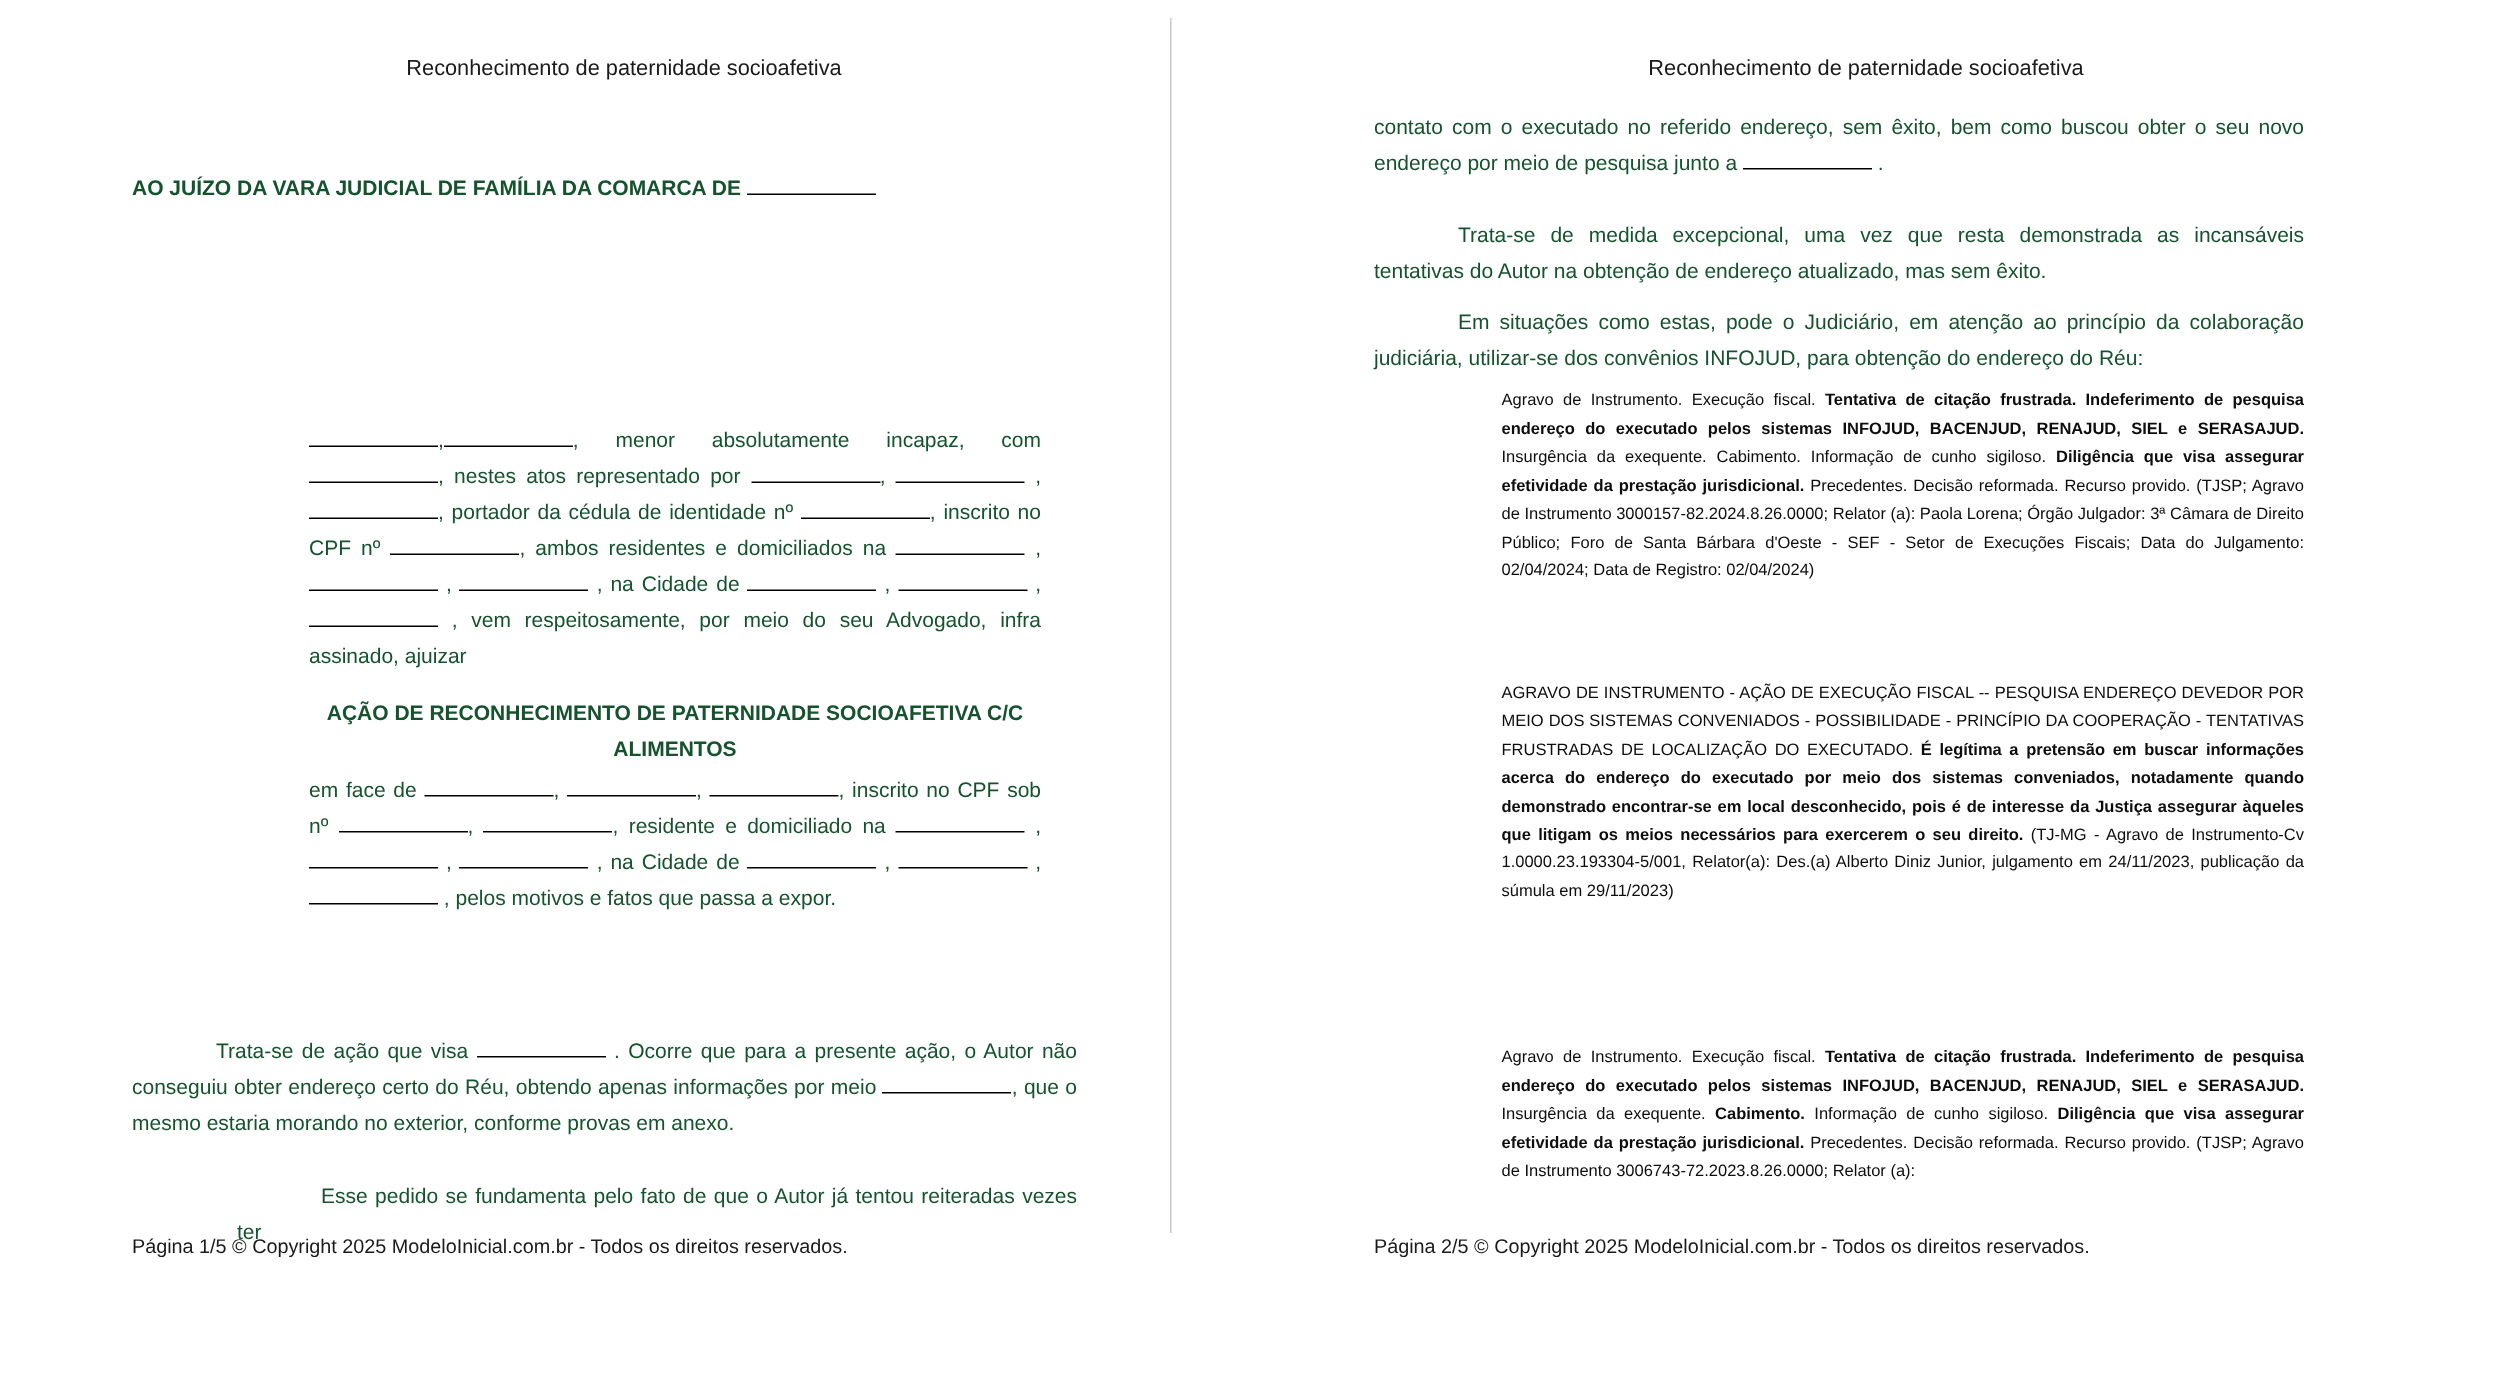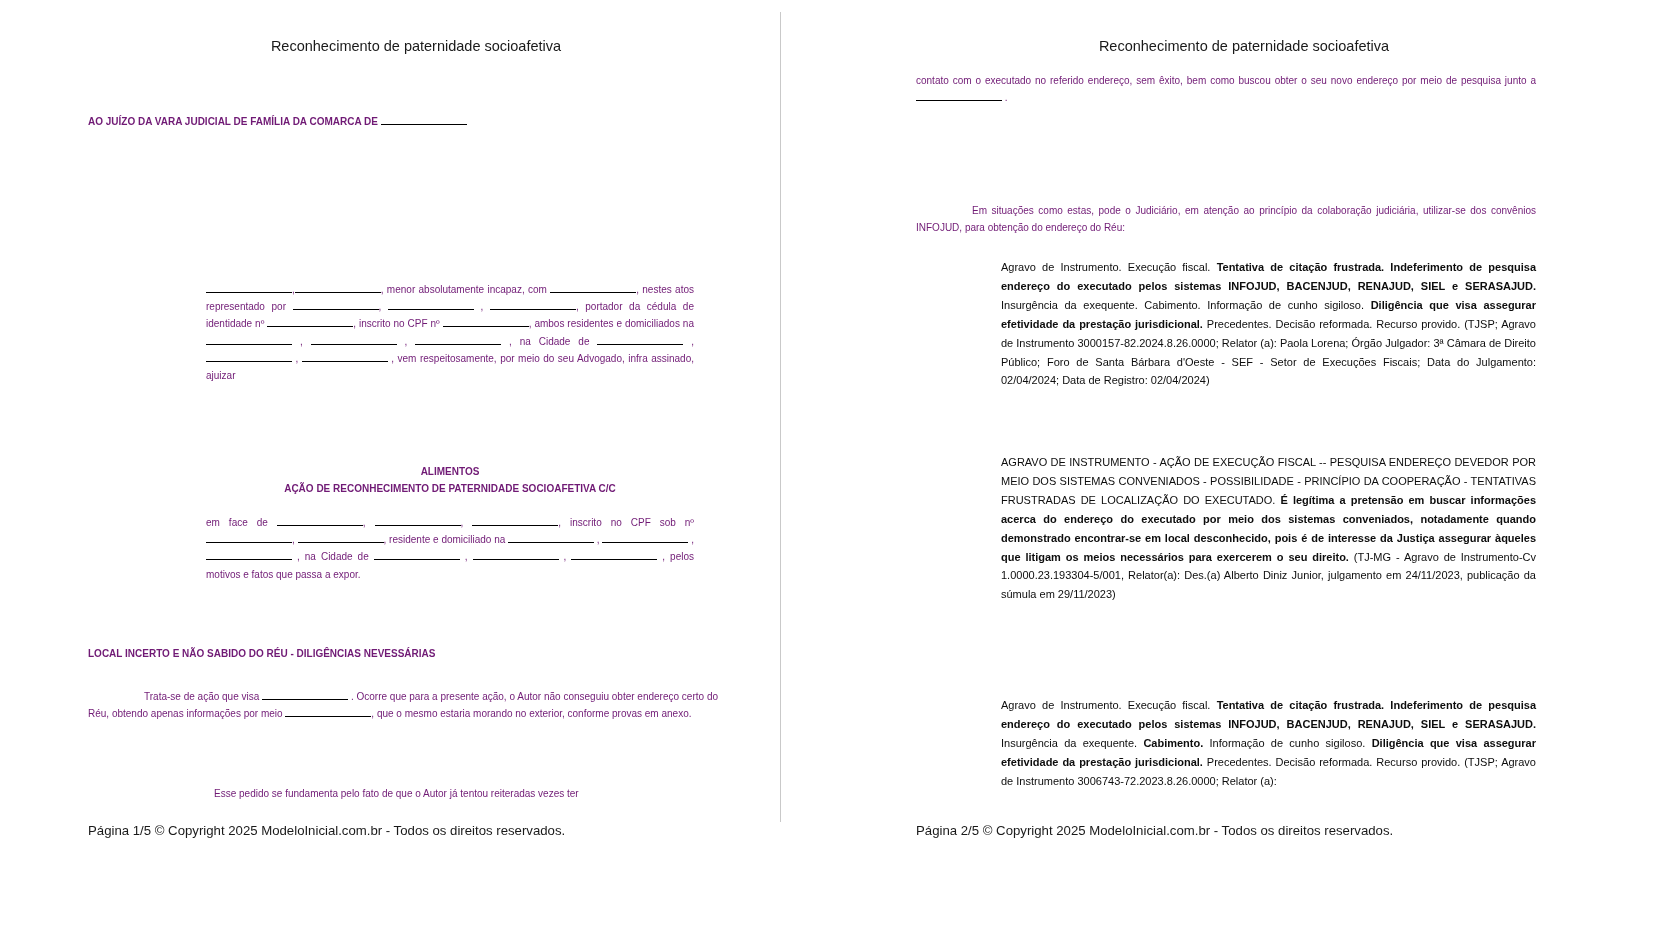--- a/index.html
+++ b/index.html
@@ -66,23 +66,23 @@
     left: 0;
     width: 656px;
     text-align: left;
     font-size: 13.2px;
     line-height: 1.2;
     color: #1a1a1a;
   }
 
   p.block {
     margin: 0;
-    font-size: 10px;
+    font-size: 14px;
     line-height: 1.72;
-    color: #701a75;
+    color: #14532d;
   }
   p.just { text-align: justify; }
   p.ctr  { text-align: center; }
 
   .bold { font-weight: bold; }
 
   .heading {
     font-weight: bold;
     font-size: 13.0px;
     line-height: 1.72;
@@ -140,33 +140,30 @@
         </p>
       </div>
 
       <div class="lp-party">
         <p class="block just">
           <span class="blank bl-lg"></span>,<span class="blank bl-lg"></span>, menor absolutamente incapaz, com <span class="blank bl-lg"></span>, nestes atos representado por <span class="blank bl-lg"></span>, <span class="blank bl-lg"></span> , <span class="blank bl-lg"></span>, portador da cédula de identidade nº <span class="blank bl-lg"></span>, inscrito no CPF nº <span class="blank bl-lg"></span>, ambos residentes e domiciliados na <span class="blank bl-lg"></span> , <span class="blank bl-lg"></span> , <span class="blank bl-lg"></span> , na Cidade de <span class="blank bl-lg"></span> , <span class="blank bl-lg"></span> , <span class="blank bl-lg"></span> , vem respeitosamente, por meio do seu Advogado, infra assinado, ajuizar
         </p>
       </div>
 
       <div class="lp-action">
+        <p class="block ctr heading">AÇÃO DE RECONHECIMENTO DE PATERNIDADE SOCIOAFETIVA C/C</p>
         <p class="block ctr heading">ALIMENTOS</p>
-        <p class="block ctr heading">AÇÃO DE RECONHECIMENTO DE PATERNIDADE SOCIOAFETIVA C/C</p>
       </div>
 
       <div class="lp-faceof">
         <p class="block just">
           em face de <span class="blank bl-lg"></span>, <span class="blank bl-lg"></span>, <span class="blank bl-lg"></span>, inscrito no CPF sob nº <span class="blank bl-lg"></span>, <span class="blank bl-lg"></span>, residente e domiciliado na <span class="blank bl-lg"></span> , <span class="blank bl-lg"></span> , <span class="blank bl-lg"></span> , na Cidade de <span class="blank bl-lg"></span> , <span class="blank bl-lg"></span> , <span class="blank bl-lg"></span> , pelos motivos e fatos que passa a expor.
         </p>
       </div>
 
-      <div class="lp-sec">
-        <p class="block heading">LOCAL INCERTO E NÃO SABIDO DO RÉU - DILIGÊNCIAS NEVESSÁRIAS</p>
-      </div>
 
       <div class="lp-p1">
         <p class="block just">
           <span class="indent"></span>Trata-se de ação que visa <span class="blank bl-lg"></span> . Ocorre que para a presente ação, o Autor não conseguiu obter endereço certo do Réu, obtendo apenas informações por meio <span class="blank bl-lg"></span>, que o mesmo estaria morando no exterior, conforme provas em anexo.
         </p>
       </div>
 
       <div class="lp-p2">
         <p class="block just">
           <span class="indent"></span><span>Esse pedido se fundamenta pelo fato de que o Autor já tentou reiteradas vezes ter</span>
@@ -183,20 +180,25 @@
     <div class="page-inner">
 
       <div class="doc-header">Reconhecimento de paternidade socioafetiva</div>
 
       <div class="rp-p1">
         <p class="block just">
           contato com o executado no referido endereço, sem êxito, bem como buscou obter o seu novo endereço por meio de pesquisa junto a <span class="blank bl-lg"></span> .
         </p>
       </div>
 
+      <div class="rp-p2">
+        <p class="block just">
+          <span class="indent"></span><span>Trata-se de medida excepcional, uma vez que resta demonstrada as incansáveis tentativas do Autor na obtenção de endereço atualizado, mas sem êxito.</span>
+        </p>
+      </div>
 
       <div class="rp-p3">
         <p class="block just">
           <span class="indent"></span><span>Em situações como estas, pode o Judiciário, em atenção ao princípio da colaboração judiciária, utilizar-se dos convênios INFOJUD, para obtenção do endereço do Réu:</span>
         </p>
       </div>
 
       <div class="rp-q1">
         <p class="quote"><span>Agravo de Instrumento. Execução fiscal. </span><span class="bold">Tentativa de citação frustrada. Indeferimento de pesquisa endereço do executado pelos sistemas INFOJUD, BACENJUD, RENAJUD, SIEL e SERASAJUD.</span><span> Insurgência da exequente. Cabimento. Informação de cunho sigiloso. </span><span class="bold">Diligência que visa assegurar efetividade da prestação jurisdicional.</span><span> Precedentes. Decisão reformada. Recurso provido. (TJSP; Agravo de Instrumento 3000157-82.2024.8.26.0000; Relator (a): Paola Lorena; Órgão Julgador: 3ª Câmara de Direito Público; Foro de Santa Bárbara d'Oeste - SEF - Setor de Execuções Fiscais; Data do Julgamento: 02/04/2024; Data de Registro: 02/04/2024)</span></p>
       </div>

